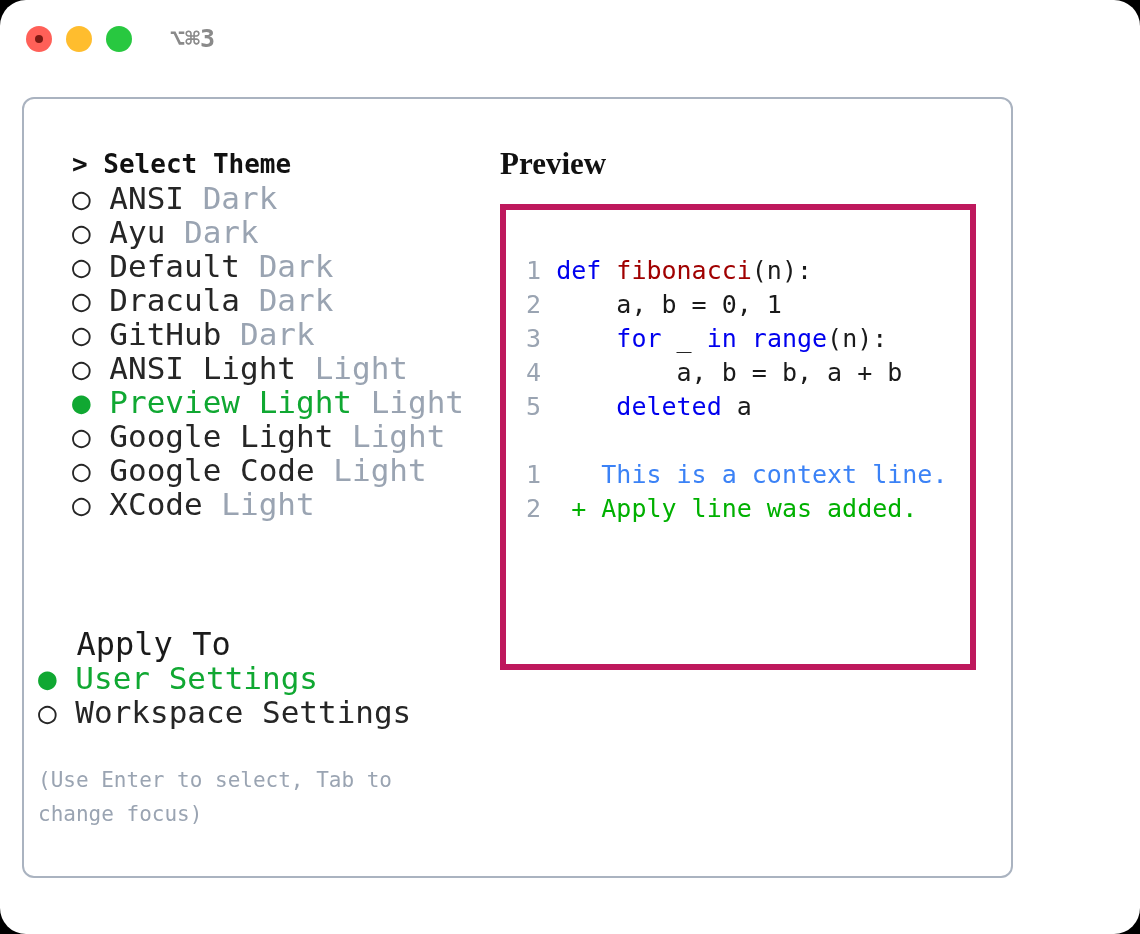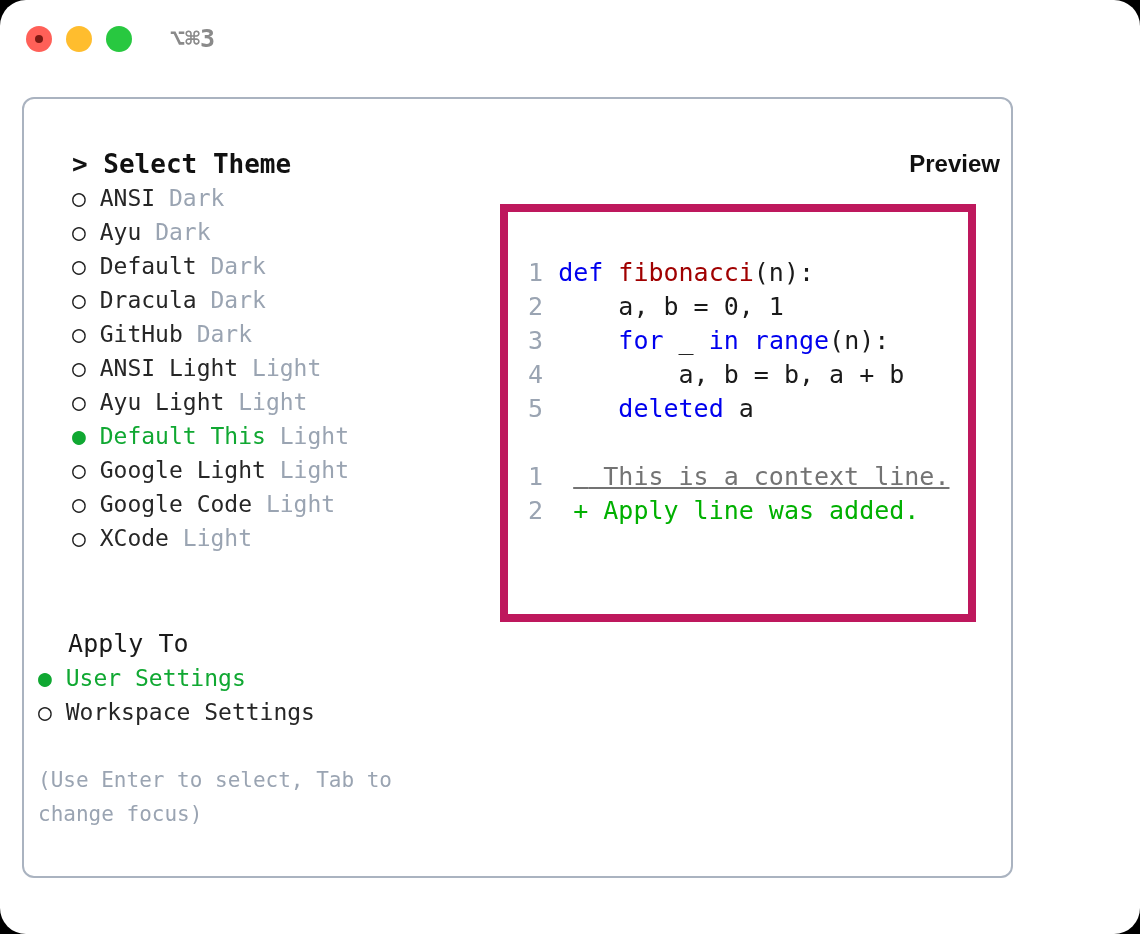--- a/index.html
+++ b/index.html
@@ -86,21 +86,21 @@
     font-weight: bold;
     color: #111111;
     font-size: 26px;
     line-height: 34px;
     white-space: pre;
     font-family: "DejaVu Sans Mono", monospace;
   }
   .theme-row {
     display: block;
     white-space: pre;
-    font-size: 23px;
+    font-size: 31px;
     line-height: 34px;
     font-family: "DejaVu Sans Mono", monospace;
   }
   .bullet {
     color: #262626;
   }
   .bullet.sel {
     color: #10a832;
   }
   .tname {
@@ -113,21 +113,21 @@
     color: #9aa4b2;
   }
 
   #applyto-block {
     position: absolute;
     left: 14px;
     top: 528px;
     width: 440px;
   }
   #apply-header {
-    font-size: 25px;
+    font-size: 32px;
     line-height: 34px;
     white-space: pre;
     color: #1a1a1a;
     font-family: "DejaVu Sans Mono", monospace;
   }
   #hint-block {
     position: absolute;
     left: 14px;
     top: 664px;
     width: 420px;
@@ -138,35 +138,34 @@
   }
 
   
   #right-col {
     position: absolute;
     left: 476px;
     top: 48px;
     width: 500px;
   }
   #preview-title {
-    font-family: Liberation Sans, sans-serif;
-    font-size: 24px;
+    font-family: Liberation Serif, serif;
+    font-size: 31px;
     font-weight: bold;
     color: #111111;
     line-height: 34px;
     white-space: pre;
-    text-align: right;
   }
   #preview-box {
     position: absolute;
     left: 476px;
     top: 105px;
     width: 476px;
-    height: 418px;
-    border: 8px solid #be185d;
+    height: 466px;
+    border: 6px solid #be185d;
     box-sizing: border-box;
     background: #ffffff;
   }
   #code-area {
     position: absolute;
     left: 20px;
     top: 44px;
     width: 440px;
   }
   .code-line {
@@ -182,21 +181,21 @@
   .kw   { color: #0000ee; }
   .fn   { color: #a00000; }
   .plain{ color: #1a1a1a; }
 
   #diff-area {
     position: absolute;
     left: 20px;
     top: 248px;
     width: 440px;
   }
-  .diff-ctx { color: #737373; text-decoration: underline; }
+  .diff-ctx { color: #3b82f6; }
   .diff-del { color: #b00000; }
   .diff-add { color: #00b000; }
 </style>
 </head>
 <body>
 
 <div id="window">
 
   <div id="titlebar">
     <div class="traffic" id="tl-close"></div>
@@ -209,22 +208,21 @@
 
     <div id="left-col">
       <div id="select-theme-header">&gt; Select Theme</div>
       <div id="theme-list">
           <div class="theme-row"><span class="bullet">○</span><span> </span><span class="tname">ANSI</span><span> </span><span class="ttag">Dark</span></div>
           <div class="theme-row"><span class="bullet">○</span><span> </span><span class="tname">Ayu</span><span> </span><span class="ttag">Dark</span></div>
           <div class="theme-row"><span class="bullet">○</span><span> </span><span class="tname">Default</span><span> </span><span class="ttag">Dark</span></div>
           <div class="theme-row"><span class="bullet">○</span><span> </span><span class="tname">Dracula</span><span> </span><span class="ttag">Dark</span></div>
           <div class="theme-row"><span class="bullet">○</span><span> </span><span class="tname">GitHub</span><span> </span><span class="ttag">Dark</span></div>
           <div class="theme-row"><span class="bullet">○</span><span> </span><span class="tname">ANSI Light</span><span> </span><span class="ttag">Light</span></div>
-          <div class="theme-row"><span class="bullet">○</span><span> </span><span class="tname">Ayu Light</span><span> </span><span class="ttag">Light</span></div>
-          <div class="theme-row"><span class="bullet sel">●</span><span> </span><span class="tname sel">Default This</span><span> </span><span class="ttag">Light</span></div>
+          <div class="theme-row"><span class="bullet sel">●</span><span> </span><span class="tname sel">Preview Light</span><span> </span><span class="ttag">Light</span></div>
           <div class="theme-row"><span class="bullet">○</span><span> </span><span class="tname">Google Light</span><span> </span><span class="ttag">Light</span></div>
           <div class="theme-row"><span class="bullet">○</span><span> </span><span class="tname">Google Code</span><span> </span><span class="ttag">Light</span></div>
           <div class="theme-row"><span class="bullet">○</span><span> </span><span class="tname">XCode</span><span> </span><span class="ttag">Light</span></div>
         </div>
     </div>
 
     <div id="applyto-block">
       <div id="apply-header">  Apply To</div>
       <div id="apply-list">
           <div class="theme-row"><span class="bullet sel">●</span><span> </span><span class="tname sel">User Settings</span></div>

